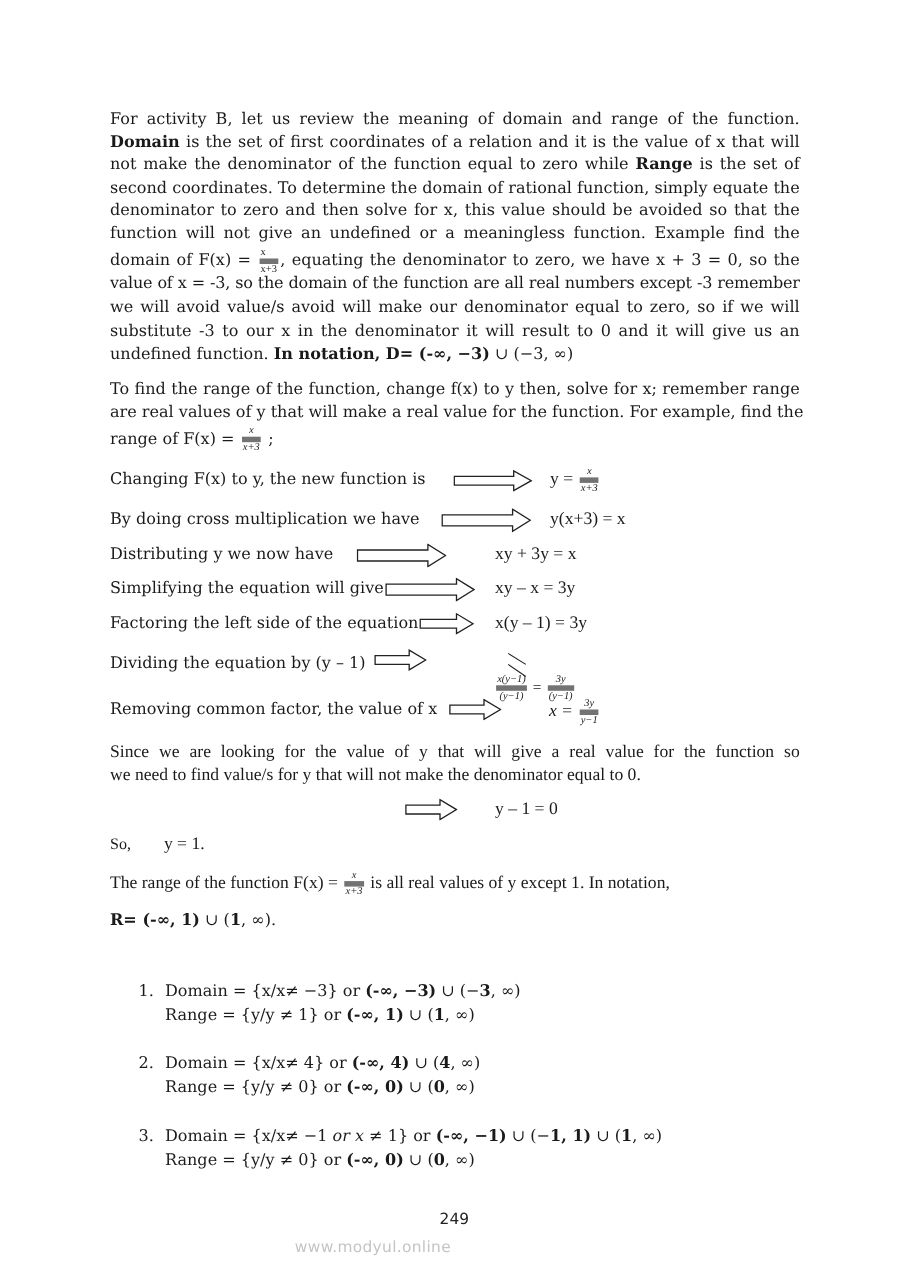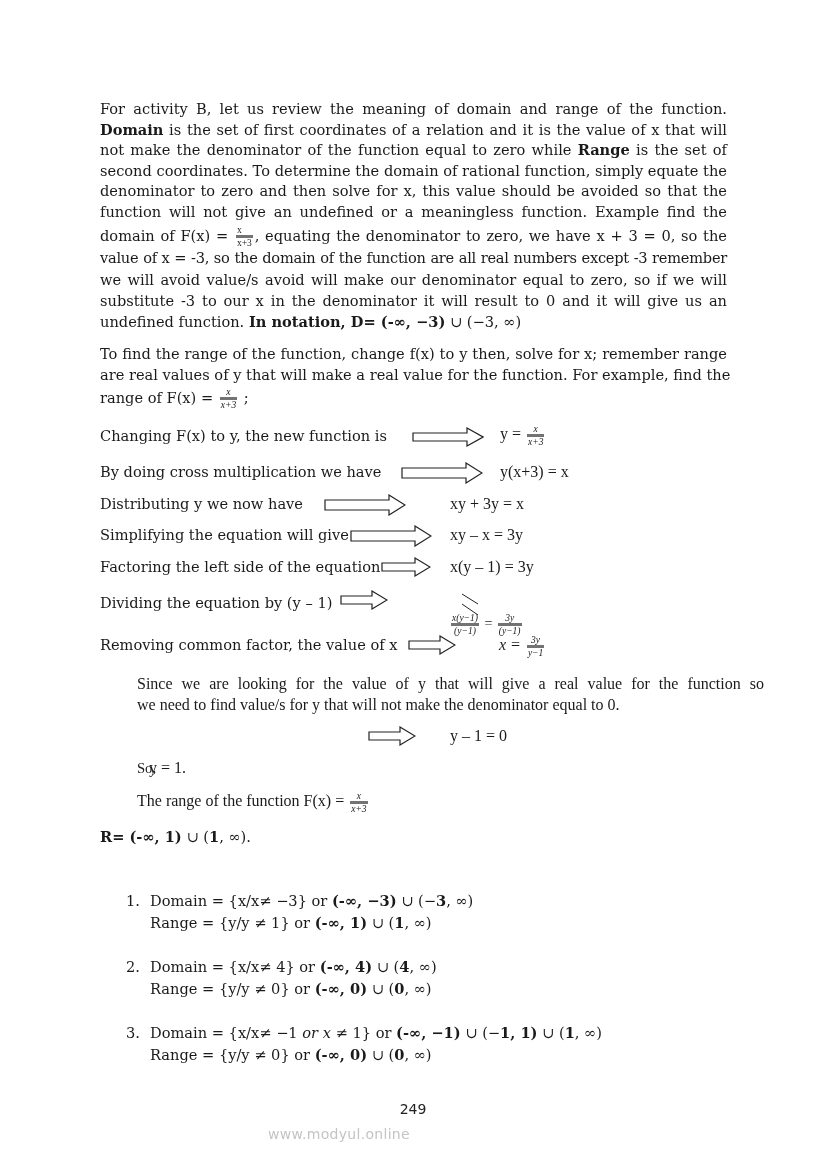--- a/index.html
+++ b/index.html
@@ -2,26 +2,26 @@
 <html><head>
 <meta charset="utf-8">
 <style>
   html, body { margin:0; padding:0; background:#ffffff; }
   body { width:826px; height:1169px; position:relative; overflow:hidden;
          font-family:"DejaVu Serif", "Liberation Serif", serif; color:#1a1a1a; }
   .page { position:absolute; left:0; top:0; width:826px; height:1169px; }
   .line { position:absolute; left:100px; width:627px; font-size:14.6px; line-height:20px;
           white-space:nowrap; }
   .just { text-align:justify; text-align-last:justify; }
-  .serif2 { font-family:"Liberation Serif", serif; font-size:16px;margin-left:37px; }
+  .serif2 { font-family:"Liberation Serif", serif; font-size:16px; }
   b, .bold { font-weight:bold; }
   .frac { display:inline-block; vertical-align:middle; text-align:center; font-size:9.5px;
           line-height:10px; margin:0 2px; font-family:"Liberation Serif", serif; }
   .frac .num { display:block; padding:0 1px; }
-  .frac .den { display:block; border-top:3px solid #737373; padding:0 1px; }
+  .frac .den { display:block; border-top:5px solid #737373; padding:0 1px; }
   .frac.it { font-style:italic; }
   .step-label { position:absolute; left:100px; font-size:14.6px; line-height:20px; white-space:nowrap; }
   .arrow { position:absolute; }
   .arrow svg { display:block; }
   .step-res { position:absolute; font-family:"Liberation Serif", serif; font-size:16px; line-height:20px; white-space:nowrap; }
   .item-num { position:absolute; left:126px; font-size:14.6px; line-height:20px; }
   .item-line { position:absolute; left:150px; font-size:14.6px; line-height:20px; white-space:nowrap; }
   .pagenum { position:absolute; left:0; width:826px; top:1101px; text-align:center;
              font-family:"DejaVu Sans", sans-serif; font-size:14px; color:#222; }
   .watermark { position:absolute; left:0; width:678px; top:1126px; text-align:center;
@@ -125,21 +125,21 @@
   <div class="arrow" style="left:368px; top:726px">
     <svg width="48" height="20" viewBox="0 0 48 20">
         <polygon points="1,6 32,6 32,1 47,10 32,19 32,14 1,14" fill="#fff" stroke="#222" stroke-width="1.2"></polygon>
       </svg>
   </div>
   <div class="step-res" style="left:450px; top:726px">y – 1 = 0</div>
 
   <div class="step-label serif2" style="top:758px">So,</div>
   <div class="step-res" style="left:149px; top:758px">y = 1.</div>
 
-  <div class="line serif2" style="top:791px"><span>The range of the function F(x) = </span><span class="frac it"><span class="num">x</span><span class="den">x+3</span></span></div>
+  <div class="line serif2" style="top:791px"><span>The range of the function F(x) = </span><span class="frac it"><span class="num">x</span><span class="den">x+3</span></span><span> is all real values of y except 1. In notation,</span></div>
 
   <div class="line" style="top:827px"><b>R= (-∞, 1)</b><span> ∪ (</span><b>1</b><span>, ∞).</span></div>
 
 
   <div>
     <div>
       <div class="item-num" style="top:891px">1.</div>
       <div class="item-line" style="top:891px"><span>Domain = {x/x≠ −3} or </span><b>(-∞, −3)</b><span> ∪ (−</span><b>3</b><span>, ∞)</span></div>
       <div class="item-line" style="top:913px"><span>Range = {y/y ≠ 1} or </span><b>(-∞, 1)</b><span> ∪ (</span><b>1</b><span>, ∞)</span></div>
     </div>

